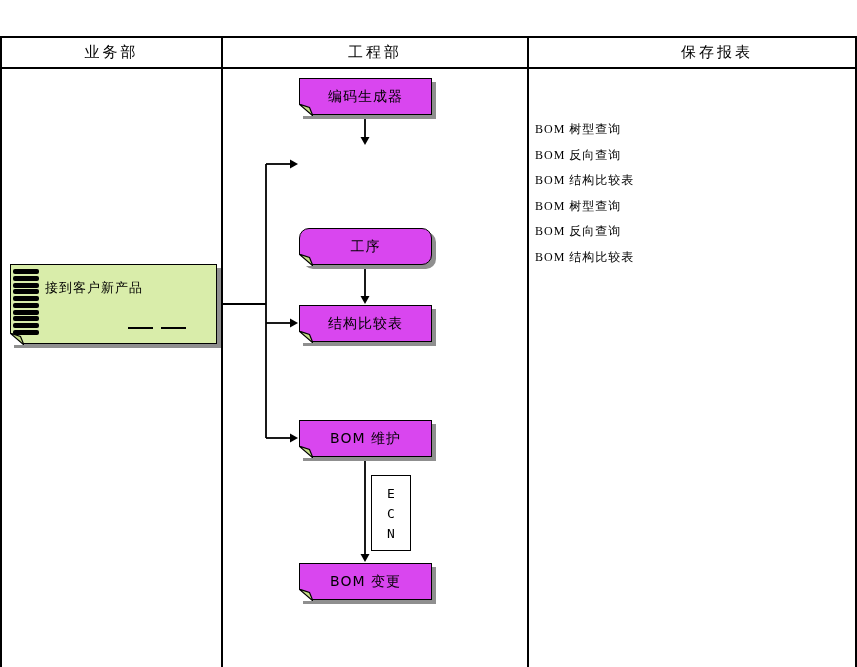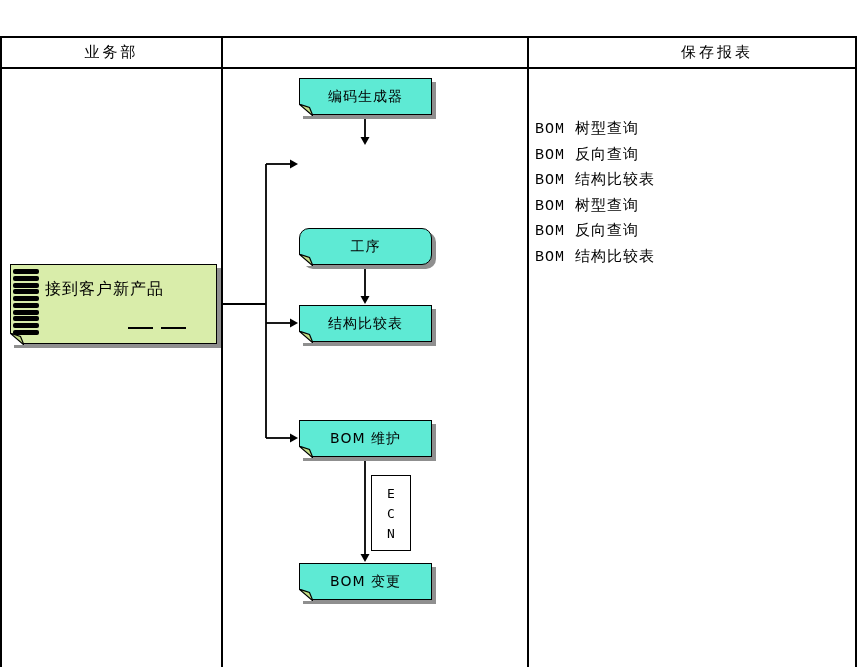--- a/index.html
+++ b/index.html
@@ -24,74 +24,75 @@
   .col-header.c1 { left:0; width:219px; }
   .col-header.c2 { left:221px; width:304px; }
   .col-header.c3 { left:527px; width:328px;padding-left:48px; }
 
   .connectors { position:absolute; left:0; top:0; z-index:1; }
   .connectors line { stroke:#000; stroke-width:1.8; }
   .connectors polygon { fill:#000; }
 
   .flow-node {
     position:absolute; left:297px; width:133px; height:37px;
-    background:#5eead4; border:1.5px solid #000;
+    background:#d946ef; border:1.5px solid #000;
     box-shadow:4px 4px 0 #8f8f8f;
     display:flex; align-items:center; justify-content:center;
     font-size:14px; letter-spacing:1px; z-index:2;
   }
   .flow-node.n1 { top:40px; }
   .flow-node.n2 { top:108px; }
   .flow-node.n3 { top:190px;border-radius:10px; }
   .flow-node.n4 { top:267px; }
   .flow-node.n5 { top:382px; }
   .flow-node.n6 { top:525px;text-align:center; }
 
   .fold { position:absolute; left:-1.5px; bottom:-1.5px; }
 
   .doc-node {
     position:absolute; left:8px; top:226px; width:207px; height:80px;
     background:#d9edaa; border:1.5px solid #000;
     box-shadow:4px 4px 0 #8f8f8f; z-index:2;
   }
-  .doc-label { position:absolute; left:34px; top:14px; font-size:16px; letter-spacing:1px; }
+  .doc-label { position:absolute; left:34px; top:14px; font-size:13px; letter-spacing:1px; }
   .spiral {
     position:absolute; left:2px; top:4px; bottom:8px; width:26px;
     display:flex; flex-direction:column; justify-content:space-between;
   }
   .spiral span { display:block; height:5px; background:#000; border-radius:2px; }
   .blank-line { position:absolute; height:0; border-bottom:2px solid #000; width:25px; top:62px; }
   .blank-line.b1 { left:117px; }
   .blank-line.b2 { left:150px; }
 
   .ecn-box {
     position:absolute; left:369px; top:437px; width:40px; height:76px;
     background:#fff; border:1.5px solid #000; z-index:3;
     display:flex; flex-direction:column; align-items:center; justify-content:center;
     gap:5px; font-size:13px;
     font-family:"DejaVu Sans Mono","Liberation Mono",monospace;
   }
 
   .reports {
     position:absolute; left:533px; top:79px; z-index:2;
-    font-family:Liberation Mono, monospace;
-    font-size:15px; line-height:25.5px; letter-spacing:1px;
+    font-family:Liberation Serif, serif;
+    font-size:12px; line-height:25.5px; letter-spacing:1px;
   }
   .reports div { white-space:nowrap; cursor:default; }
 </style>
 </head>
 <body>
 
 <div class="canvas">
 
   <div class="vline div1"></div>
   <div class="vline div2"></div>
   <div class="hline-header"></div>
 
   <div class="col-header c1">业务部</div>
+  <div class="col-header c2">工程部</div>
   <div class="col-header c3">保存报表</div>
 
   <svg class="connectors" width="857" height="667">
 
     <line x1="363" y1="77" x2="363" y2="100"></line>
     <polygon points="358.5,99 367.5,99 363,107"></polygon>
 
     <line x1="363" y1="227" x2="363" y2="259"></line>
     <polygon points="358.5,258 367.5,258 363,266"></polygon>
 

